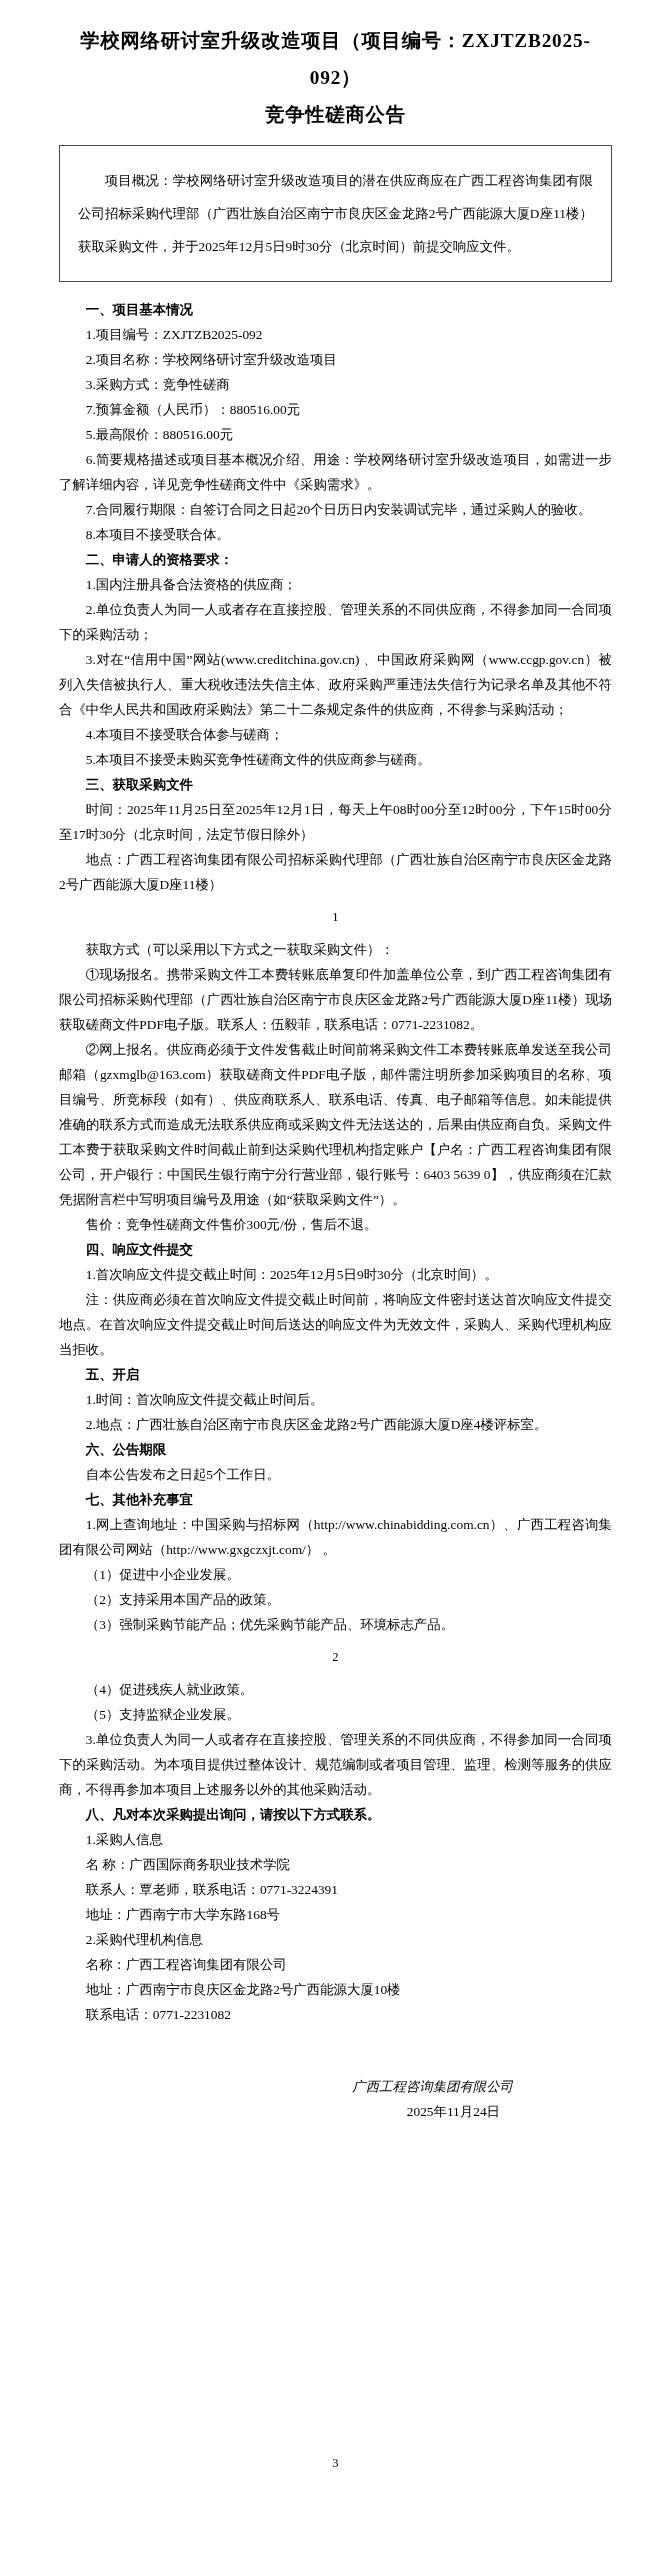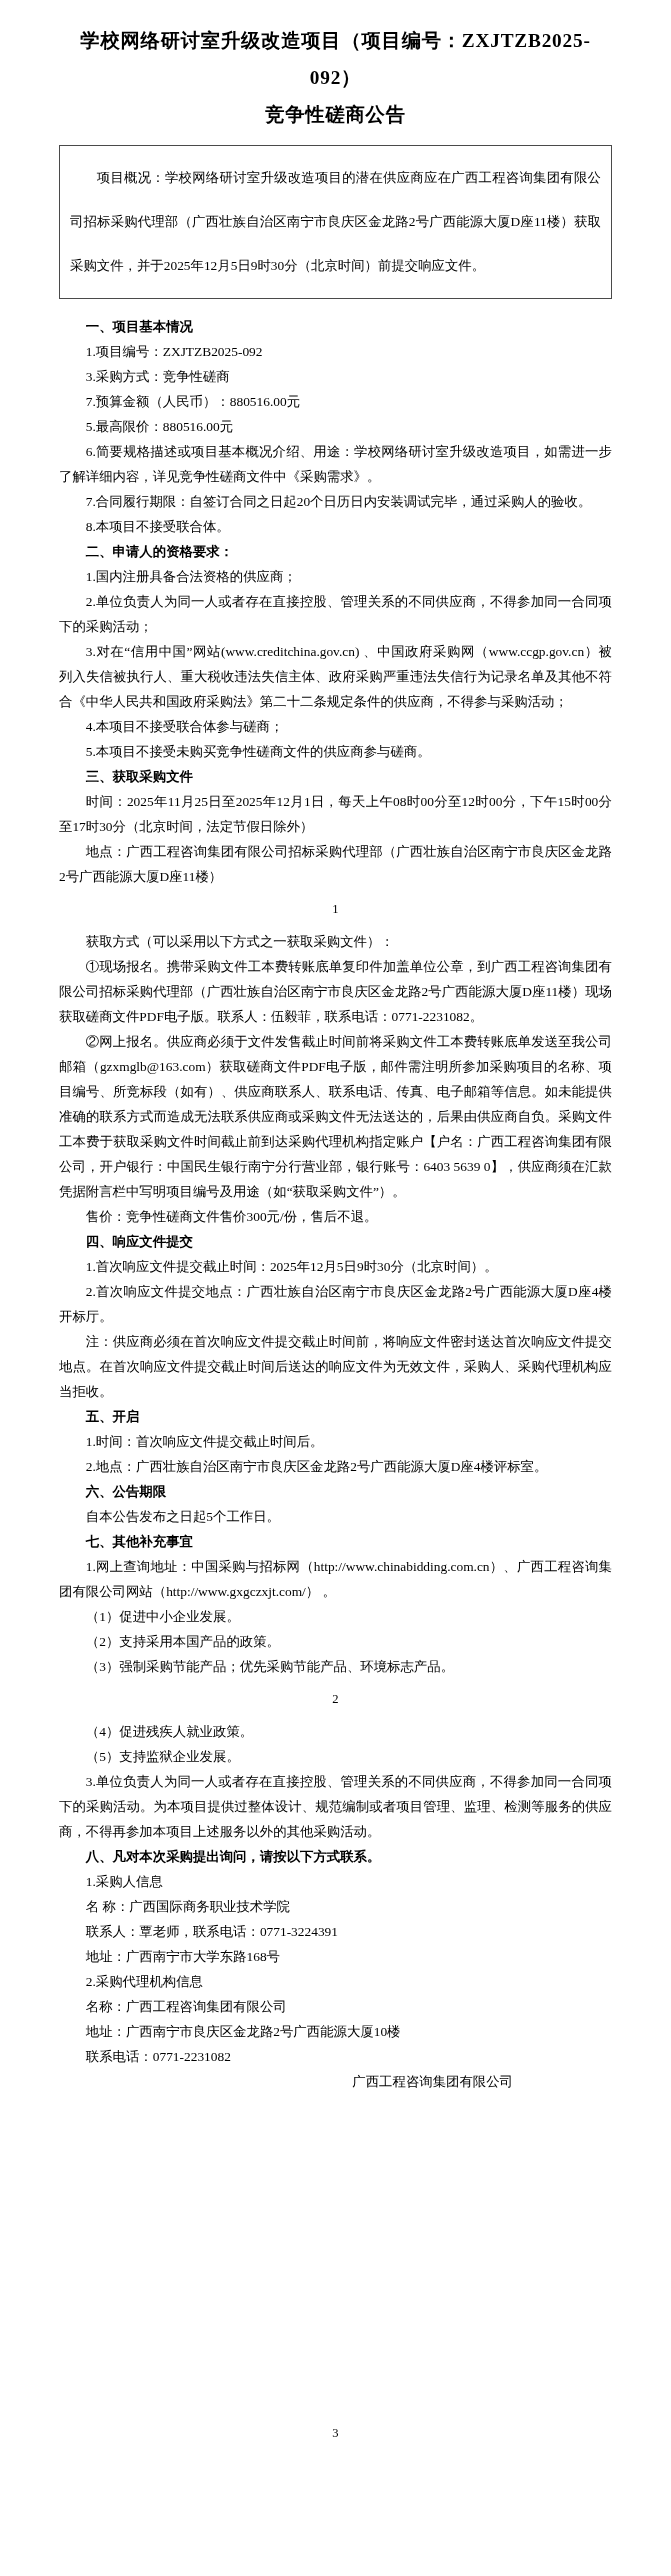--- a/index.html
+++ b/index.html
@@ -23,22 +23,22 @@
     text-align: center;
     line-height: 37px;
     letter-spacing: 0.8px;
   }
   .overview-box {
     border: 0.8px solid #4a4a4a;
     margin: 11.7px 0 15px 0;
     padding: 10px 10px;
   }
   .overview-box p {
-    margin: 0;
-    line-height: 44px;
+    margin: 8px;
+    line-height: 33px;
     text-indent: 2em;
     text-align: justify;
     word-break: break-all;
   }
   .blocks p {
     margin: 0;
     line-height: 25px;
     text-indent: 2em;
     text-align: justify;
     word-break: break-all;
@@ -51,37 +51,38 @@
     line-height: 20px;
     margin: 10px 0;
     word-break: normal;
   }
   .blocks p.pagenum.last { margin-top: 329px; }
   .blocks p.sign {
     text-indent: 0;
     text-align: right;
     word-break: normal;
   }
-  .blocks p.sign-org { padding-right: 99px; }
+  .blocks p.sign-org { margin-top: 47px; padding-right: 99px; font-style: italic; }
   .blocks p.sign-date { padding-right: 112px; }
 </style>
 </head>
 <body>
 
 <div class="doc">
   <h1 class="title">学校网络研讨室升级改造项目（项目编号：ZXJTZB2025-092）</h1>
   <h1 class="title">竞争性磋商公告</h1>
 
   <div class="overview-box">
     <p>项目概况：学校网络研讨室升级改造项目的潜在供应商应在广西工程咨询集团有限公司招标采购代理部（广西壮族自治区南宁市良庆区金龙路2号广西能源大厦D座11楼）获取采购文件，并于2025年12月5日9时30分（北京时间）前提交响应文件。</p>
   </div>
 
   <div class="blocks" id="blocks">
       <p class="h">一、项目基本情况</p>
       <p class="p">1.项目编号：ZXJTZB2025-092</p>
+      <p class="p">2.项目名称：学校网络研讨室升级改造项目</p>
       <p class="p">3.采购方式：竞争性磋商</p>
       <p class="p">7.预算金额（人民币）：880516.00元</p>
       <p class="p">5.最高限价：880516.00元</p>
       <p class="p">6.简要规格描述或项目基本概况介绍、用途：学校网络研讨室升级改造项目，如需进一步了解详细内容，详见竞争性磋商文件中《采购需求》。</p>
       <p class="p">7.合同履行期限：自签订合同之日起20个日历日内安装调试完毕，通过采购人的验收。</p>
       <p class="p">8.本项目不接受联合体。</p>
       <p class="h">二、申请人的资格要求：</p>
       <p class="p">1.国内注册具备合法资格的供应商；</p>
       <p class="p">2.单位负责人为同一人或者存在直接控股、管理关系的不同供应商，不得参加同一合同项下的采购活动；</p>
       <p class="p">3.对在“信用中国”网站(www.creditchina.gov.cn) 、中国政府采购网（www.ccgp.gov.cn）被列入失信被执行人、重大税收违法失信主体、政府采购严重违法失信行为记录名单及其他不符合《中华人民共和国政府采购法》第二十二条规定条件的供应商，不得参与采购活动；</p>
@@ -90,21 +91,20 @@
       <p class="h">三、获取采购文件</p>
       <p class="p">时间：2025年11月25日至2025年12月1日，每天上午08时00分至12时00分，下午15时00分至17时30分（北京时间，法定节假日除外）</p>
       <p class="p">地点：广西工程咨询集团有限公司招标采购代理部（广西壮族自治区南宁市良庆区金龙路2号广西能源大厦D座11楼）</p>
       <p class="pagenum">1</p>
       <p class="p">获取方式（可以采用以下方式之一获取采购文件）：</p>
       <p class="p">①现场报名。携带采购文件工本费转账底单复印件加盖单位公章，到广西工程咨询集团有限公司招标采购代理部（广西壮族自治区南宁市良庆区金龙路2号广西能源大厦D座11楼）现场获取磋商文件PDF电子版。联系人：伍毅菲，联系电话：0771-2231082。</p>
       <p class="p">②网上报名。供应商必须于文件发售截止时间前将采购文件工本费转账底单发送至我公司邮箱（gzxmglb@163.com）获取磋商文件PDF电子版，邮件需注明所参加采购项目的名称、项目编号、所竞标段（如有）、供应商联系人、联系电话、传真、电子邮箱等信息。如未能提供准确的联系方式而造成无法联系供应商或采购文件无法送达的，后果由供应商自负。采购文件工本费于获取采购文件时间截止前到达采购代理机构指定账户【户名：广西工程咨询集团有限公司，开户银行：中国民生银行南宁分行营业部，银行账号：6403 5639 0】，供应商须在汇款凭据附言栏中写明项目编号及用途（如“获取采购文件”）。</p>
       <p class="p">售价：竞争性磋商文件售价300元/份，售后不退。</p>
       <p class="h">四、响应文件提交</p>
       <p class="p">1.首次响应文件提交截止时间：2025年12月5日9时30分（北京时间）。</p>
-      <p class="p">2.首次响应文件提交地点：广西壮族自治区南宁市良庆区金龙路2号广西能源大厦D座4楼开标厅。</p>
       <p class="p">注：供应商必须在首次响应文件提交截止时间前，将响应文件密封送达首次响应文件提交地点。在首次响应文件提交截止时间后送达的响应文件为无效文件，采购人、采购代理机构应当拒收。</p>
       <p class="h">五、开启</p>
       <p class="p">1.时间：首次响应文件提交截止时间后。</p>
       <p class="p">2.地点：广西壮族自治区南宁市良庆区金龙路2号广西能源大厦D座4楼评标室。</p>
       <p class="h">六、公告期限</p>
       <p class="p">自本公告发布之日起5个工作日。</p>
       <p class="h">七、其他补充事宜</p>
       <p class="p">1.网上查询地址：中国采购与招标网（http://www.chinabidding.com.cn）、广西工程咨询集团有限公司网站（http://www.gxgczxjt.com/） 。</p>
       <p class="p">（1）促进中小企业发展。</p>
       <p class="p">（2）支持采用本国产品的政策。</p>
@@ -116,16 +116,17 @@
       <p class="h">八、凡对本次采购提出询问，请按以下方式联系。</p>
       <p class="p">1.采购人信息</p>
       <p class="p">名 称：广西国际商务职业技术学院</p>
       <p class="p">联系人：覃老师，联系电话：0771-3224391</p>
       <p class="p">地址：广西南宁市大学东路168号</p>
       <p class="p">2.采购代理机构信息</p>
       <p class="p">名称：广西工程咨询集团有限公司</p>
       <p class="p">地址：广西南宁市良庆区金龙路2号广西能源大厦10楼</p>
       <p class="p">联系电话：0771-2231082</p>
       <p class="sign sign-org">广西工程咨询集团有限公司</p>
+      <p class="sign sign-date">2025年11月24日</p>
       <p class="pagenum last">3</p>
     </div>
 </div>
 
 
 </body></html>

